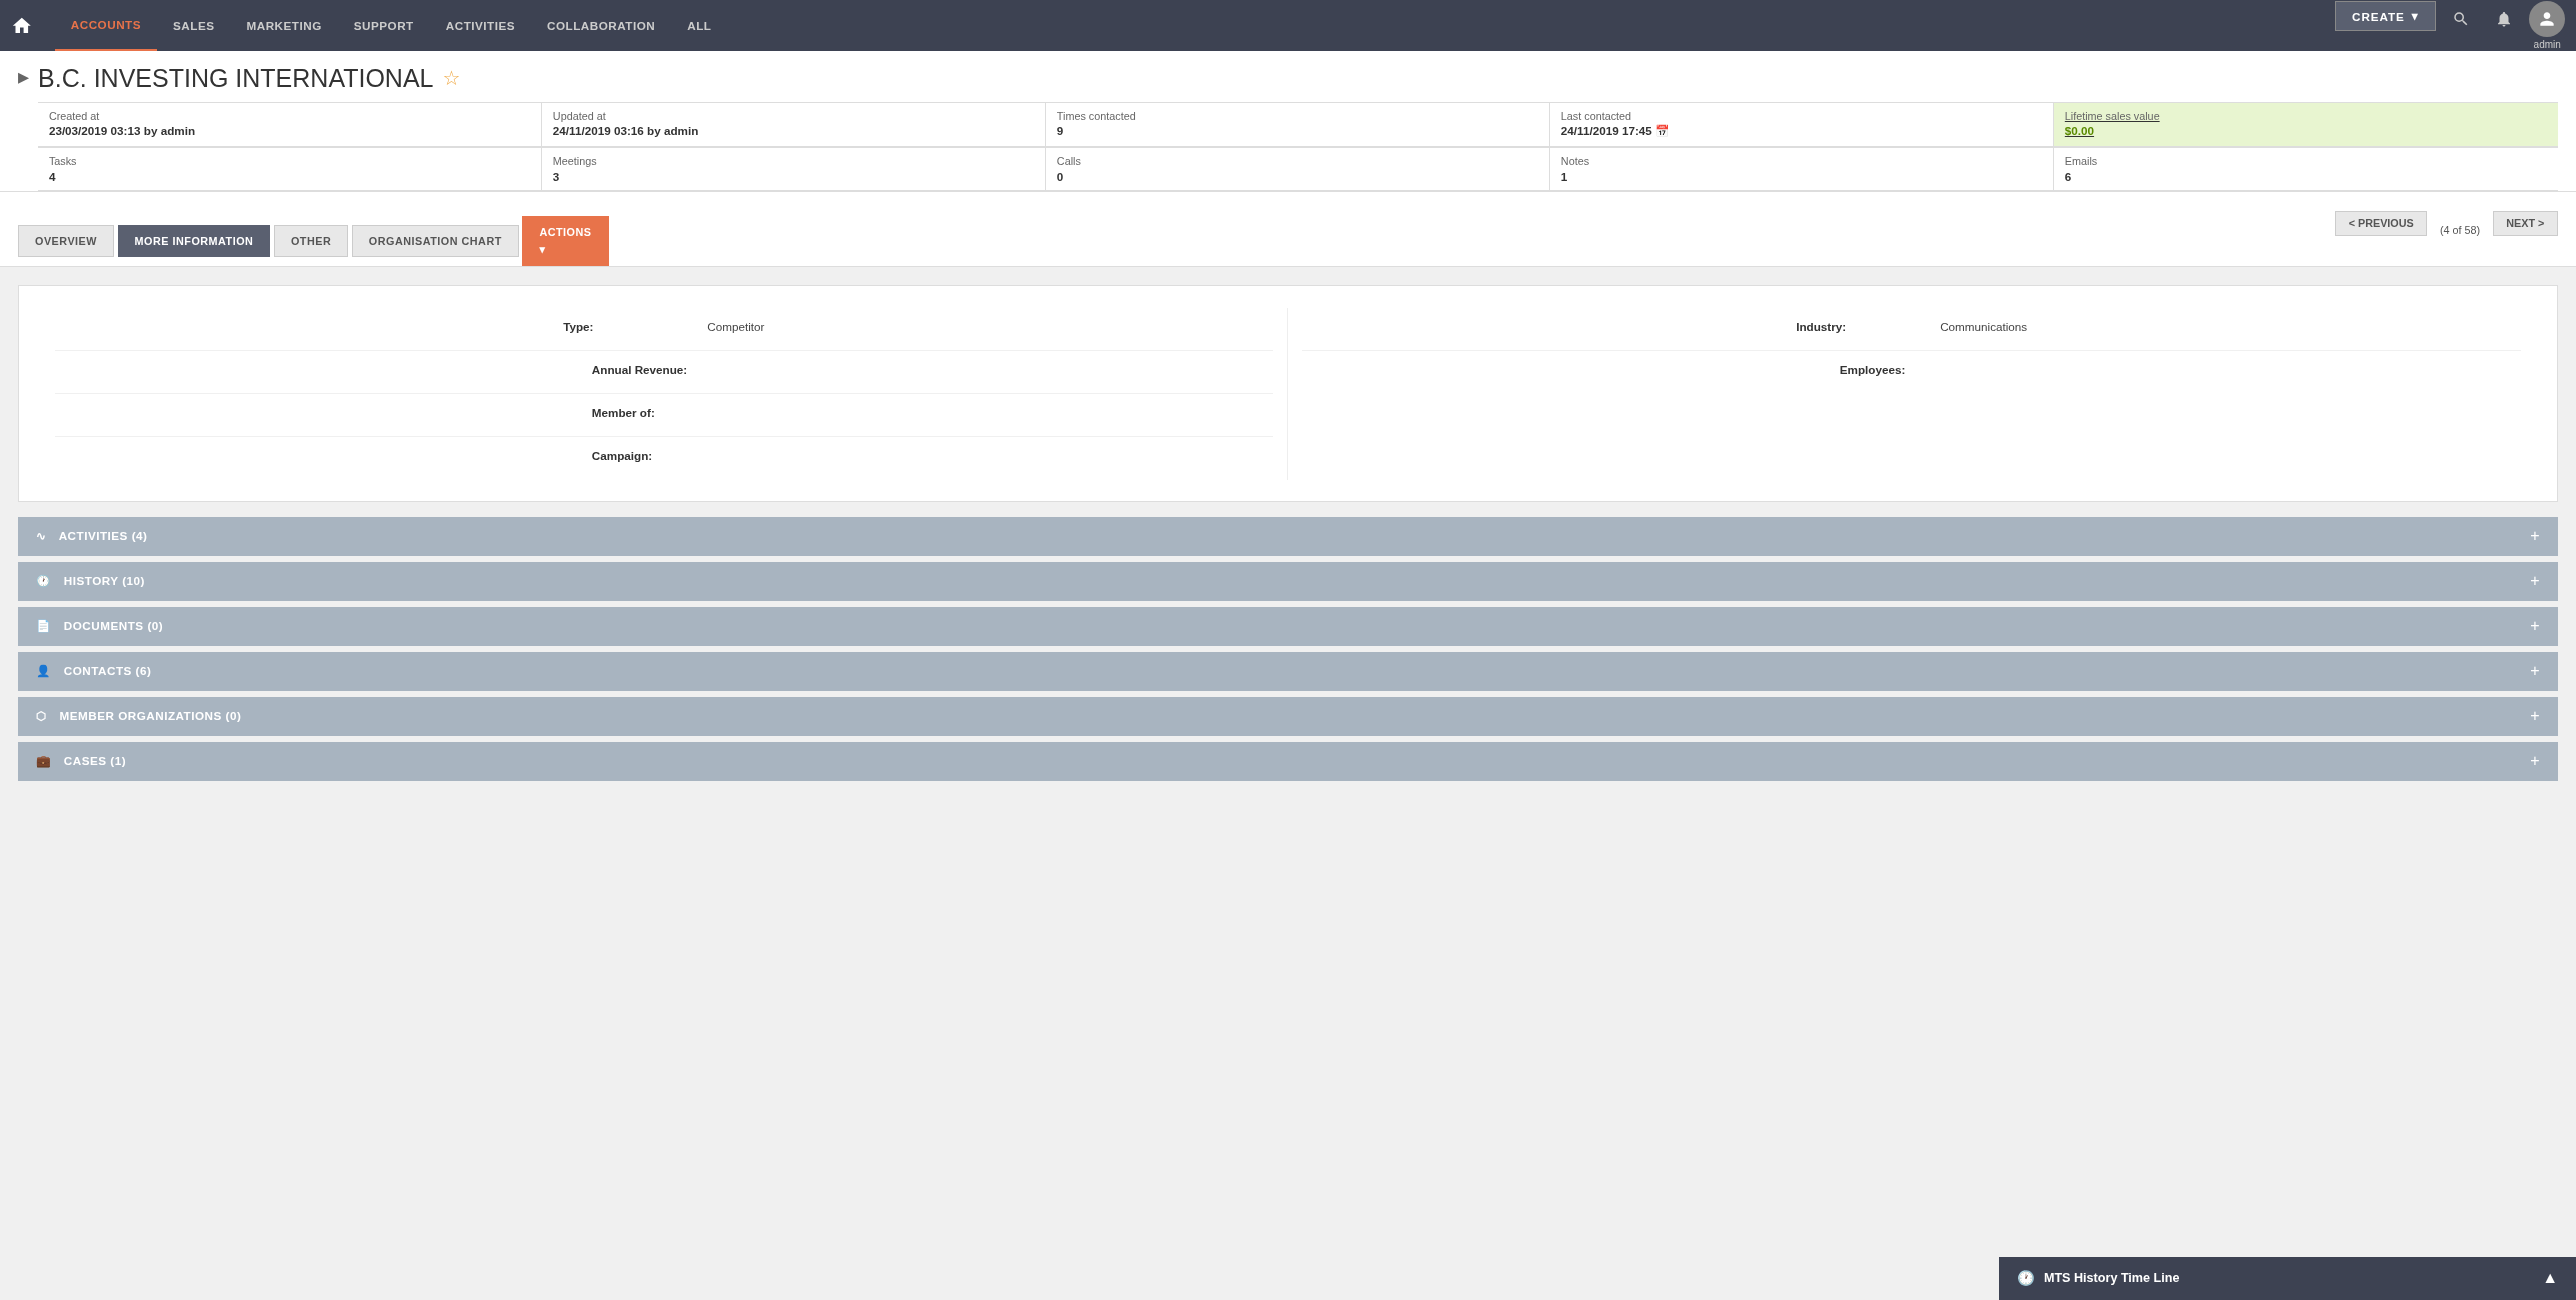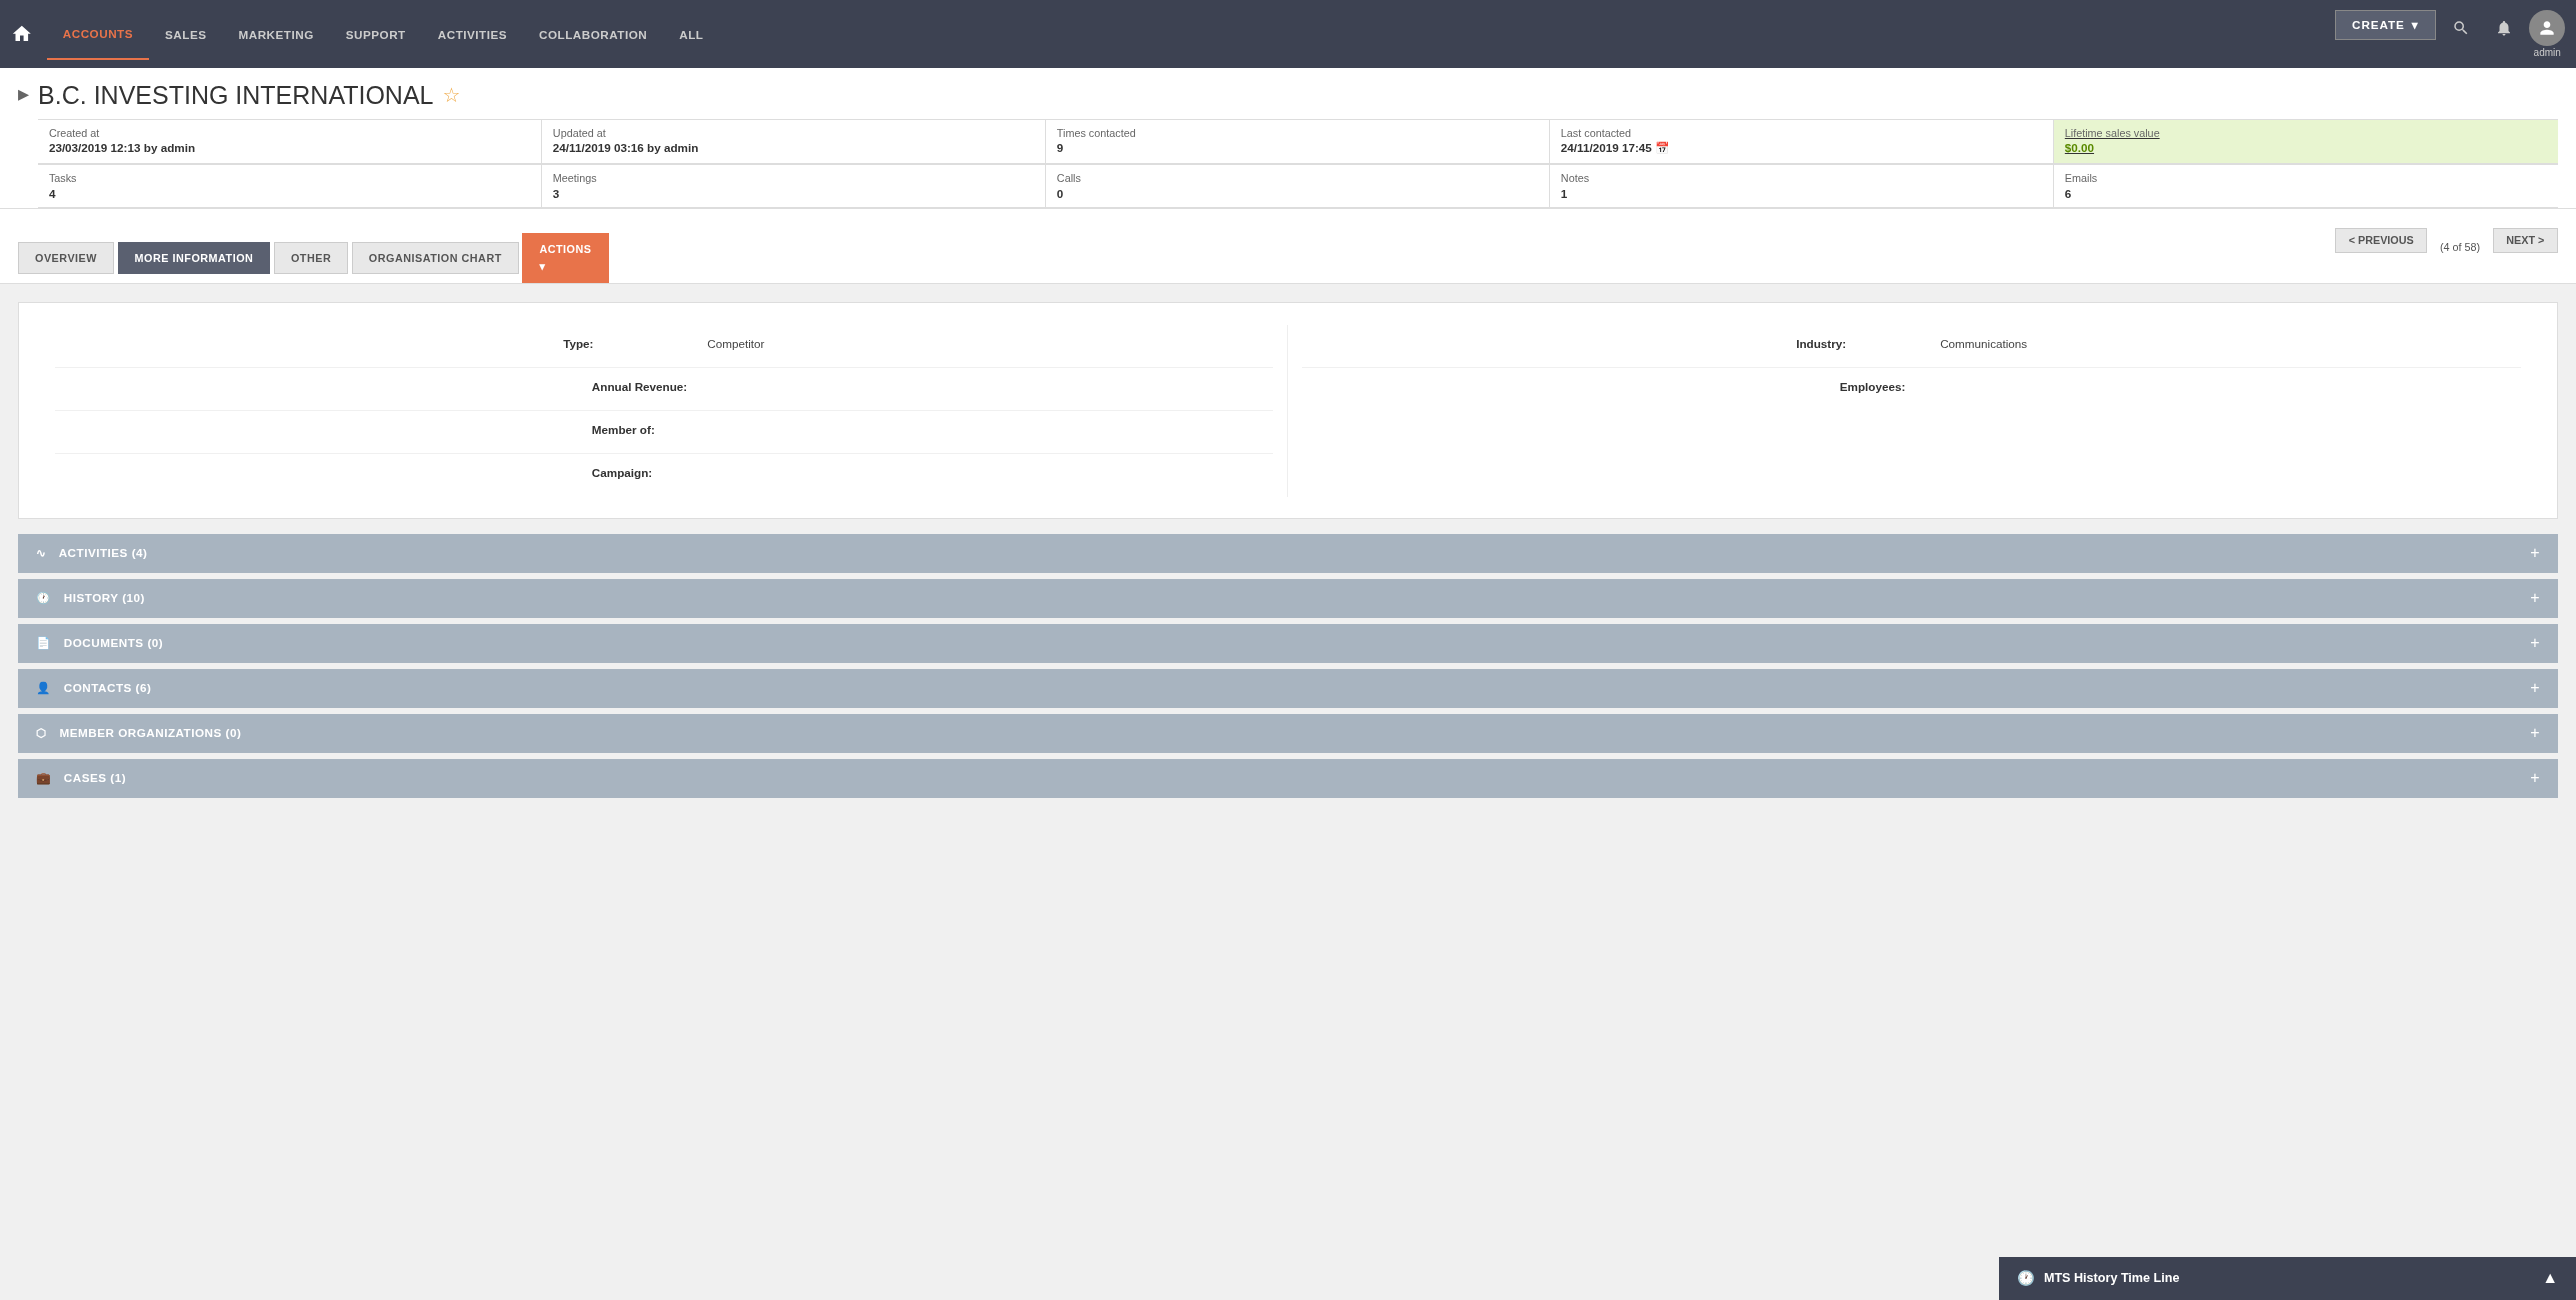--- a/index.html
+++ b/index.html
@@ -4,22 +4,22 @@
   <style>
     * { box-sizing: border-box; margin: 0; padding: 0; }
     body { font-family: Arial, sans-serif; font-size: 11.7px; background: #f0f0f0; color: #333; }
 
     
     .topnav {
       background: #3d4252;
       display: flex;
       align-items: center;
       padding: 0 10.8px;
-      height: 68px;
-      gap: 0;
+      height: 51px;
+      gap: 8px;
     }
     .topnav-home {
       color: #fff;
       font-size: 18px;
       margin-right: 14.4px;
       cursor: pointer;
       display: flex;
       align-items: center;
     }
     .topnav-links {
@@ -341,21 +341,21 @@
   <button class="collapse-btn">▶</button>
   <div class="page-title-wrap">
     <div class="page-title">
       <span>B.C. INVESTING INTERNATIONAL</span>
       <span class="star-icon">☆</span>
     </div>
 
     <div class="meta-grid">
       <div class="meta-cell">
         <div class="meta-label">Created at</div>
-        <div class="meta-value">23/03/2019 12:13 by admin</div>
+        <div class="meta-value">23/03/2019 03:13 by admin</div>
       </div>
       <div class="meta-cell">
         <div class="meta-label">Updated at</div>
         <div class="meta-value">24/11/2019 03:16 by admin</div>
       </div>
       <div class="meta-cell">
         <div class="meta-label">Times contacted</div>
         <div class="meta-value">9</div>
       </div>
       <div class="meta-cell">

